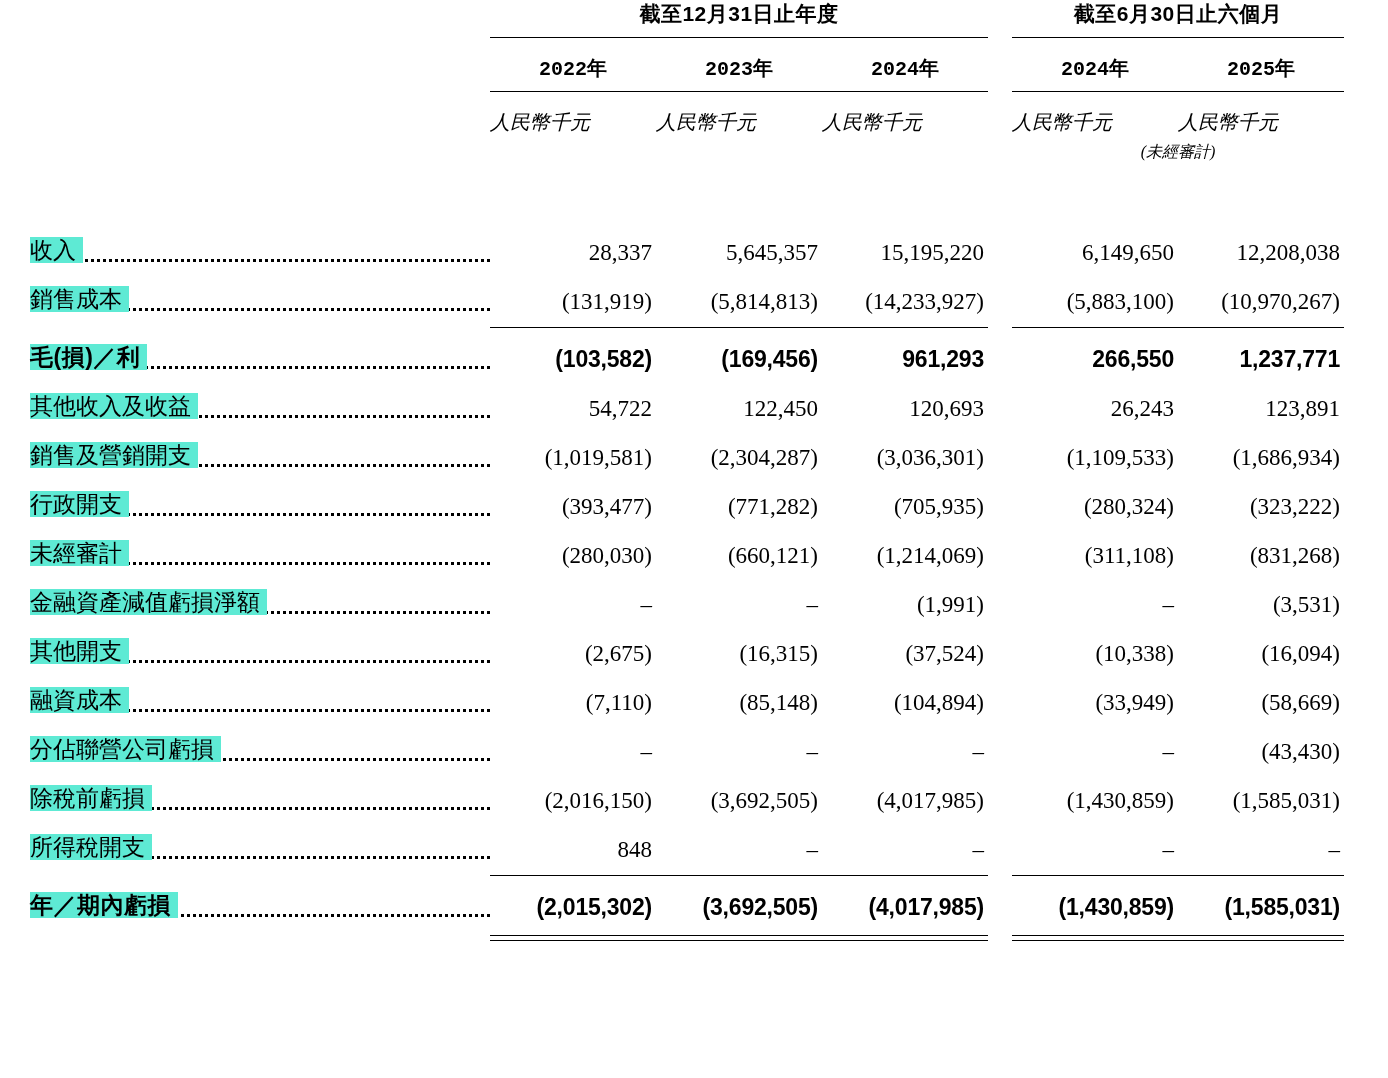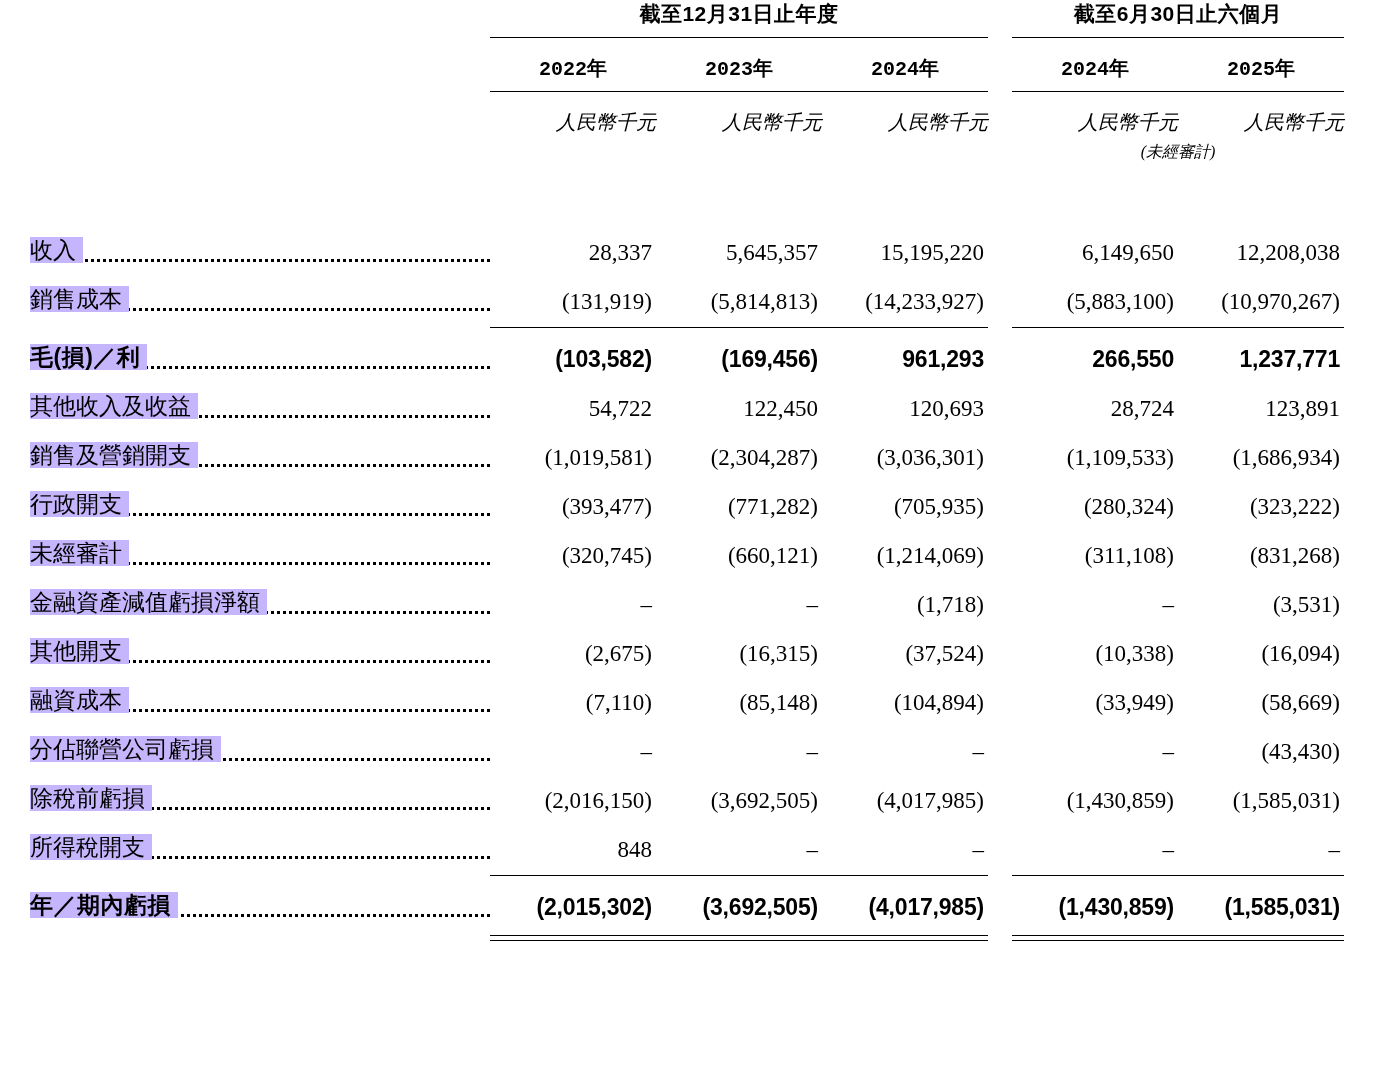--- a/index.html
+++ b/index.html
@@ -76,21 +76,21 @@
     white-space: nowrap;
   }
   .col-rule-cell { height: 1px; padding: 0; }
   .col-rule {
     height: 0;
     border-top: 1.5px solid #000;
     width: 100%;
   }
 
   .unit {
-    text-align: right;
+    text-align: left;
     font-size: 20px;
     font-style: italic;
     font-family: Liberation Mono, monospace;
     padding-top: 17px;
     white-space: nowrap;
   }
   .unaudited {
     text-align: center;
     font-size: 16px;
     font-style: italic;
@@ -114,21 +114,21 @@
     vertical-align: bottom;
   }
   .rowlabel .lbl-inner {
     display: block;
     position: relative;
     padding-right: 36px;
   }
   .rowlabel .txt {
     position: relative;
     z-index: 2;
-    background: #c4b5fd;
+    background: #5eead4;
     padding-right: 7px;
   }
   .rowlabel .leader {
     position: absolute;
     left: 0; right: 0; bottom: 4px;
     z-index: 1;
     border-bottom: 3.1px dotted #000;
     height: 0;
   }
   .rowlabel.bold .txt {
@@ -326,21 +326,21 @@
     </tr>
 
     <tr>
       <td class="rowlabel">
         <span class="lbl-inner"><span class="leader"></span><span class="txt">其他收入及收益</span></span>
       </td>
       <td class="num">54,722</td>
       <td class="num">122,450</td>
       <td class="num">120,693</td>
       <td></td>
-      <td class="num">28,724</td>
+      <td class="num">26,243</td>
       <td class="num">123,891</td>
       <td></td>
     </tr>
 
     <tr>
       <td class="rowlabel">
         <span class="lbl-inner"><span class="leader"></span><span class="txt">銷售及營銷開支</span></span>
       </td>
       <td class="num">(1,019,581)</td>
       <td class="num">(2,304,287)</td>
@@ -361,36 +361,36 @@
       <td></td>
       <td class="num">(280,324)</td>
       <td class="num">(323,222)</td>
       <td></td>
     </tr>
 
     <tr>
       <td class="rowlabel">
         <span class="lbl-inner"><span class="leader"></span><span class="txt">未經審計</span></span>
       </td>
-      <td class="num">(320,745)</td>
+      <td class="num">(280,030)</td>
       <td class="num">(660,121)</td>
       <td class="num">(1,214,069)</td>
       <td></td>
       <td class="num">(311,108)</td>
       <td class="num">(831,268)</td>
       <td></td>
     </tr>
 
     <tr>
       <td class="rowlabel">
         <span class="lbl-inner"><span class="leader"></span><span class="txt">金融資產減值虧損淨額</span></span>
       </td>
       <td class="num dash">–</td>
       <td class="num dash">–</td>
-      <td class="num">(1,718)</td>
+      <td class="num">(1,991)</td>
       <td></td>
       <td class="num dash">–</td>
       <td class="num">(3,531)</td>
       <td></td>
     </tr>
 
     <tr>
       <td class="rowlabel">
         <span class="lbl-inner"><span class="leader"></span><span class="txt">其他開支</span></span>
       </td>

